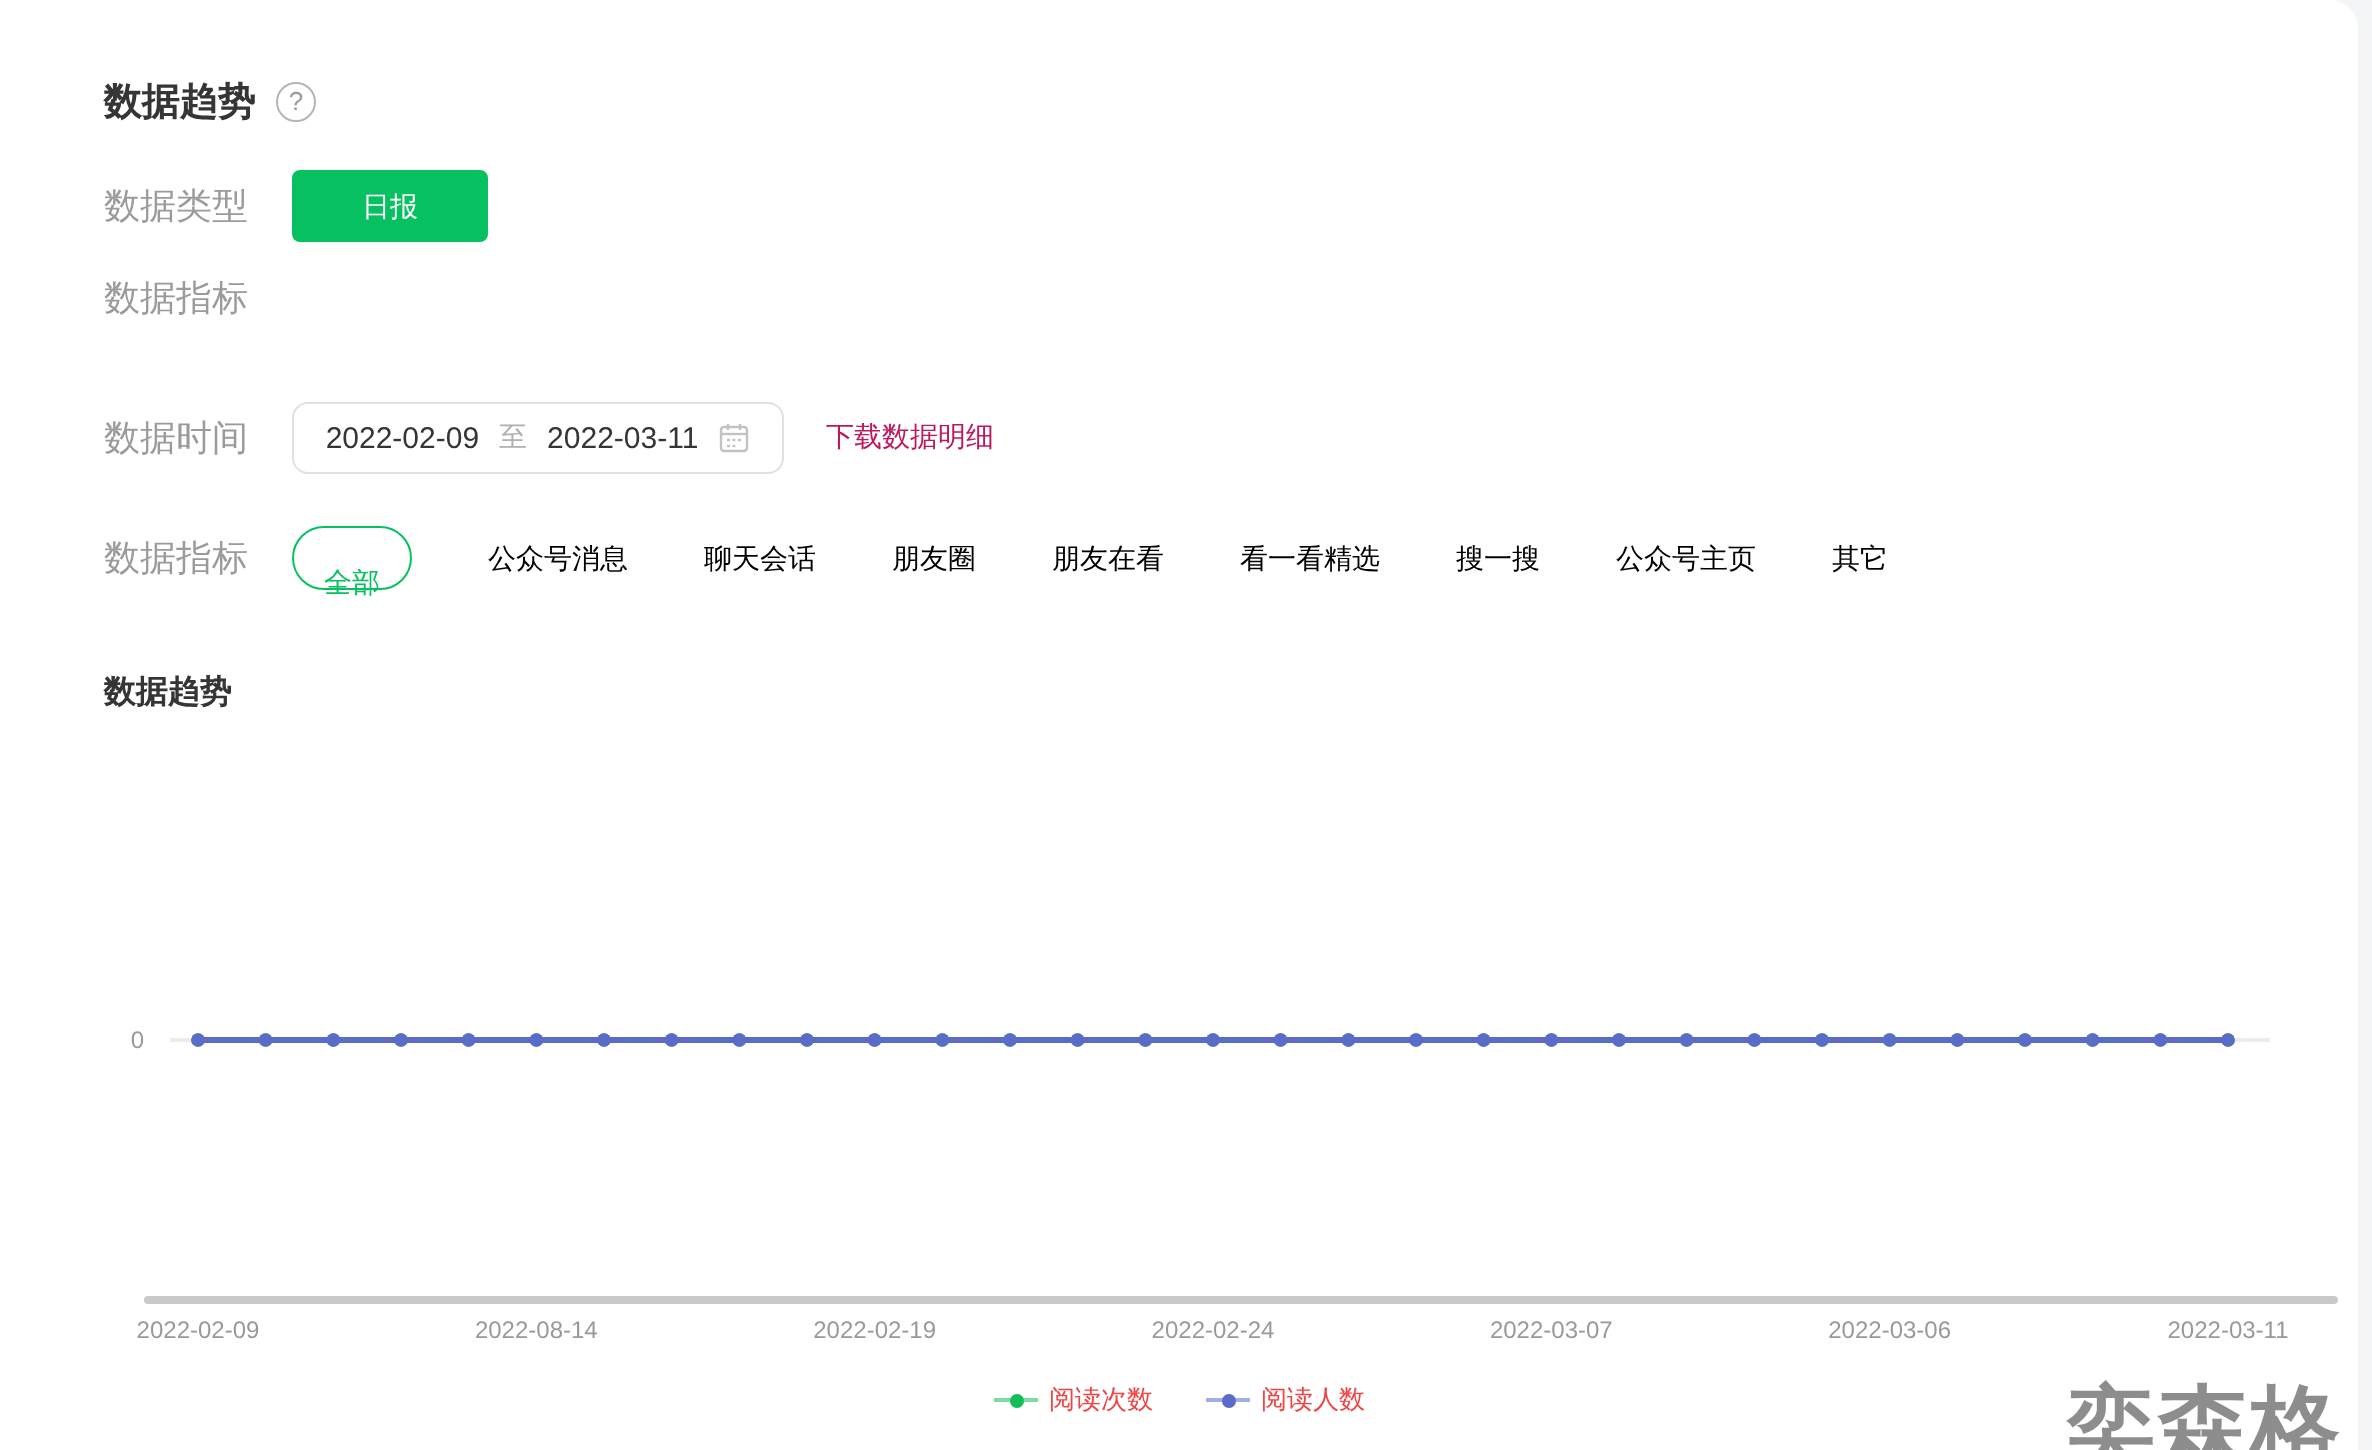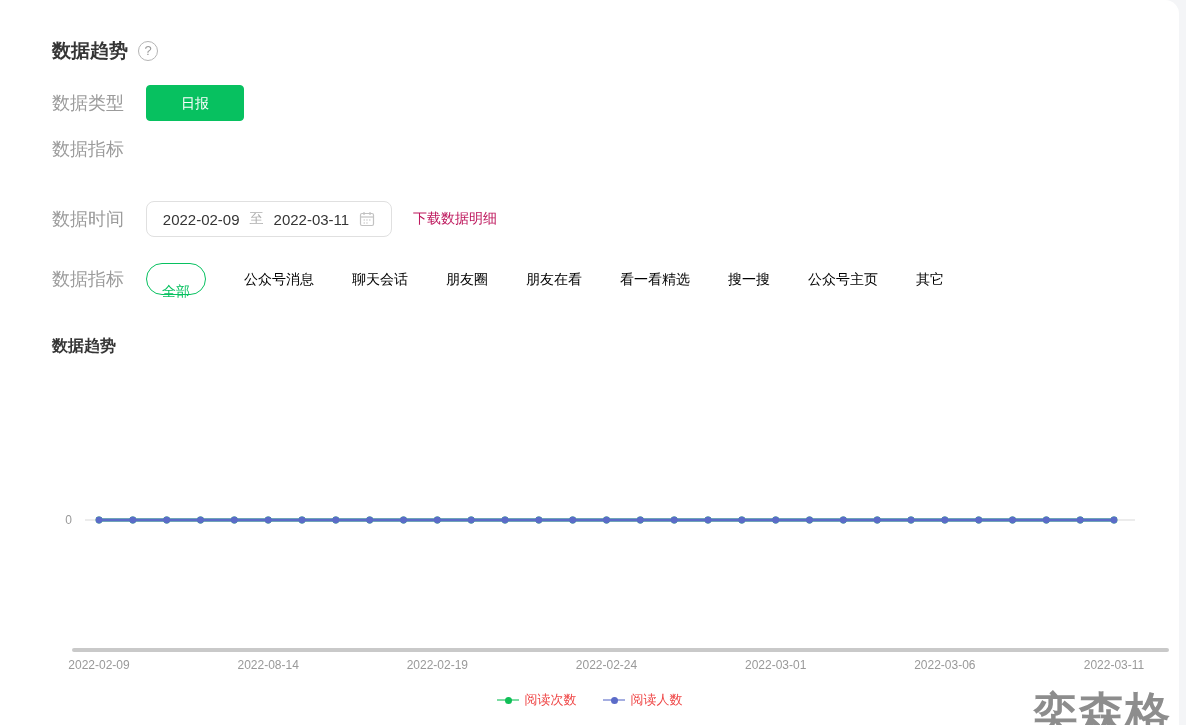--- a/index.html
+++ b/index.html
@@ -184,21 +184,21 @@
           <circle cx="1046.3" cy="160.0" r="3.4" fill="#5b6bc8"></circle>
           <circle cx="1080.2" cy="160.0" r="3.4" fill="#5b6bc8"></circle>
           <circle cx="1114.0" cy="160.0" r="3.4" fill="#5b6bc8"></circle>
         </svg>
       <div class="h-scrollbar"></div>
       <div id="tick-row">
           <div class="tick" style="left: 39px;">2022-02-09</div>
           <div class="tick" style="left: 208.167px;">2022-08-14</div>
           <div class="tick" style="left: 377.333px;">2022-02-19</div>
           <div class="tick" style="left: 546.5px;">2022-02-24</div>
-          <div class="tick" style="left: 715.667px;">2022-03-01</div>
+          <div class="tick" style="left: 715.667px;">2022-03-07</div>
           <div class="tick" style="left: 884.833px;">2022-03-06</div>
           <div class="tick" style="left: 1054px;">2022-03-11</div>
         </div>
       <div class="legend" id="legend">
           <div class="legend-item">
             <span class="legend-marker">
               <span class="lm-line" style="background:#10bf57"></span>
               <span class="lm-dot" style="background:#10bf57"></span>
             </span>
             <span class="legend-text">阅读次数</span>

